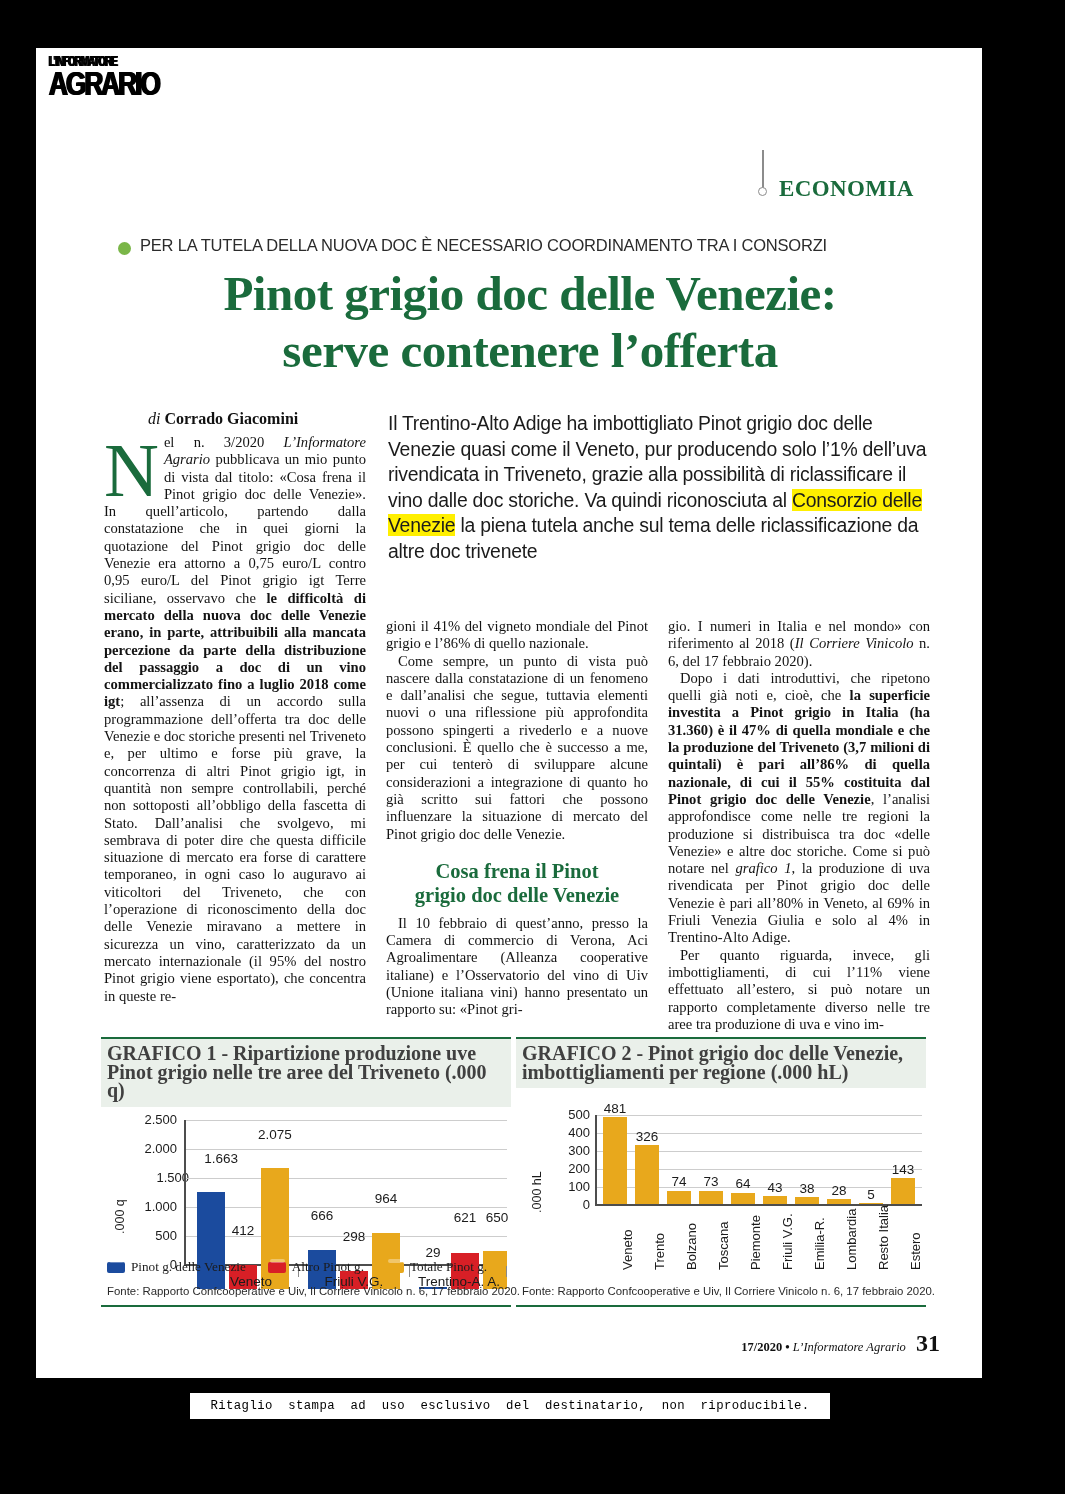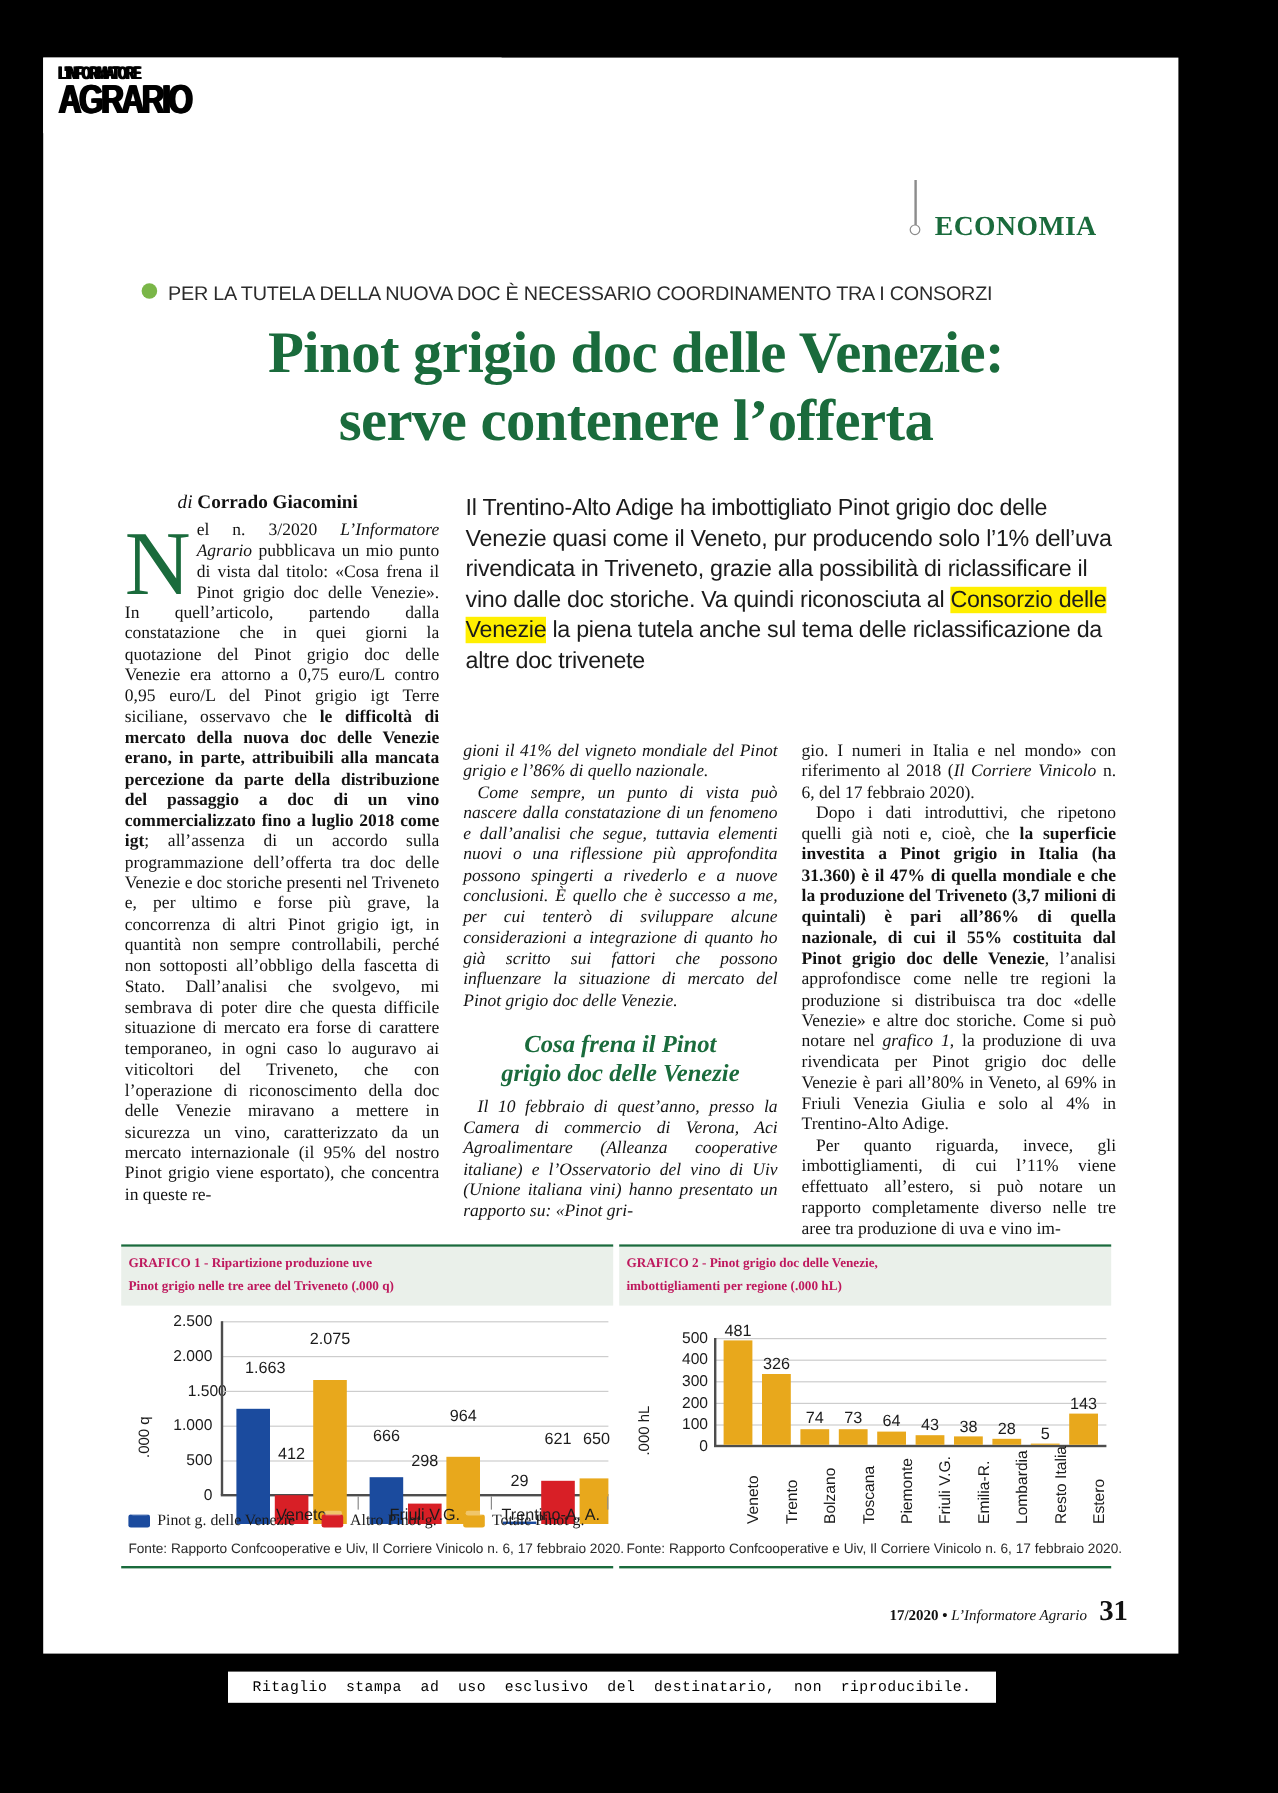--- a/index.html
+++ b/index.html
@@ -82,21 +82,21 @@
     font-size: 23px;
     letter-spacing: 0.4px;
     color: #1a6b3c;
   }
 
   
   .kicker {
     position: absolute;
     left: 118px; top: 236px;
     width: 820px;
-    display: flex; align-items: flex-start;
+    display: flex; align-items: flex-end;
   }
   .kicker-dot {
     width: 13px; height: 13px;
     border-radius: 50%;
     background: #7ab648;
     margin-right: 9px;
     flex: none;
   }
   .kicker-text {
     font-family: "Liberation Sans", sans-serif;
@@ -154,21 +154,21 @@
     line-height: 17.3px;
     text-align: justify;
     color: #131313;
     hyphens: manual;
   }
   .col p { text-indent: 12px; margin: 0; }
   .col p.first { text-indent: 0; }
   .col b { font-weight: bold; }
   .col i { font-style: italic; }
   #col1 { left: 104px; top: 434px; width: 262px; }
-  #col2 { left: 386px; font-style: italic; }
+  #col2 { left: 386px; }
   #col3 { left: 668px; }
 
   
   .dropcap {
     float: left;
     font-family: "Liberation Serif", serif;
     font-size: 76px;
     line-height: 60px;
     font-weight: normal;
     color: #1a6b3c;
@@ -190,23 +190,23 @@
   
   .chartbox { position: absolute; top: 1037px; width: 410px; height: 265px; }
   #chart1 { left: 101px; }
   #chart2 { left: 516px; }
   .chart-rule { width: 100%; height: 2px; background: #1a6b3c; }
   .chart-head {
     background: #eaf0ea;
     padding: 5px 6px 7px 6px;
     font-family: "Liberation Serif", serif;
     font-weight: bold;
-    font-size: 11px;
+    font-size: 20px;
     line-height: 18.5px;
-    color: #be185d;
+    color: #404040;
   }
   .chart-area { position: relative; height: 175px; margin-top: 7px; }
   .axis-title {
     position: absolute;
     font-family: "Liberation Sans", sans-serif;
     font-size: 12.5px;
     color: #1b1b1b;
     transform: rotate(-90deg);
     transform-origin: left top;
     white-space: nowrap;

